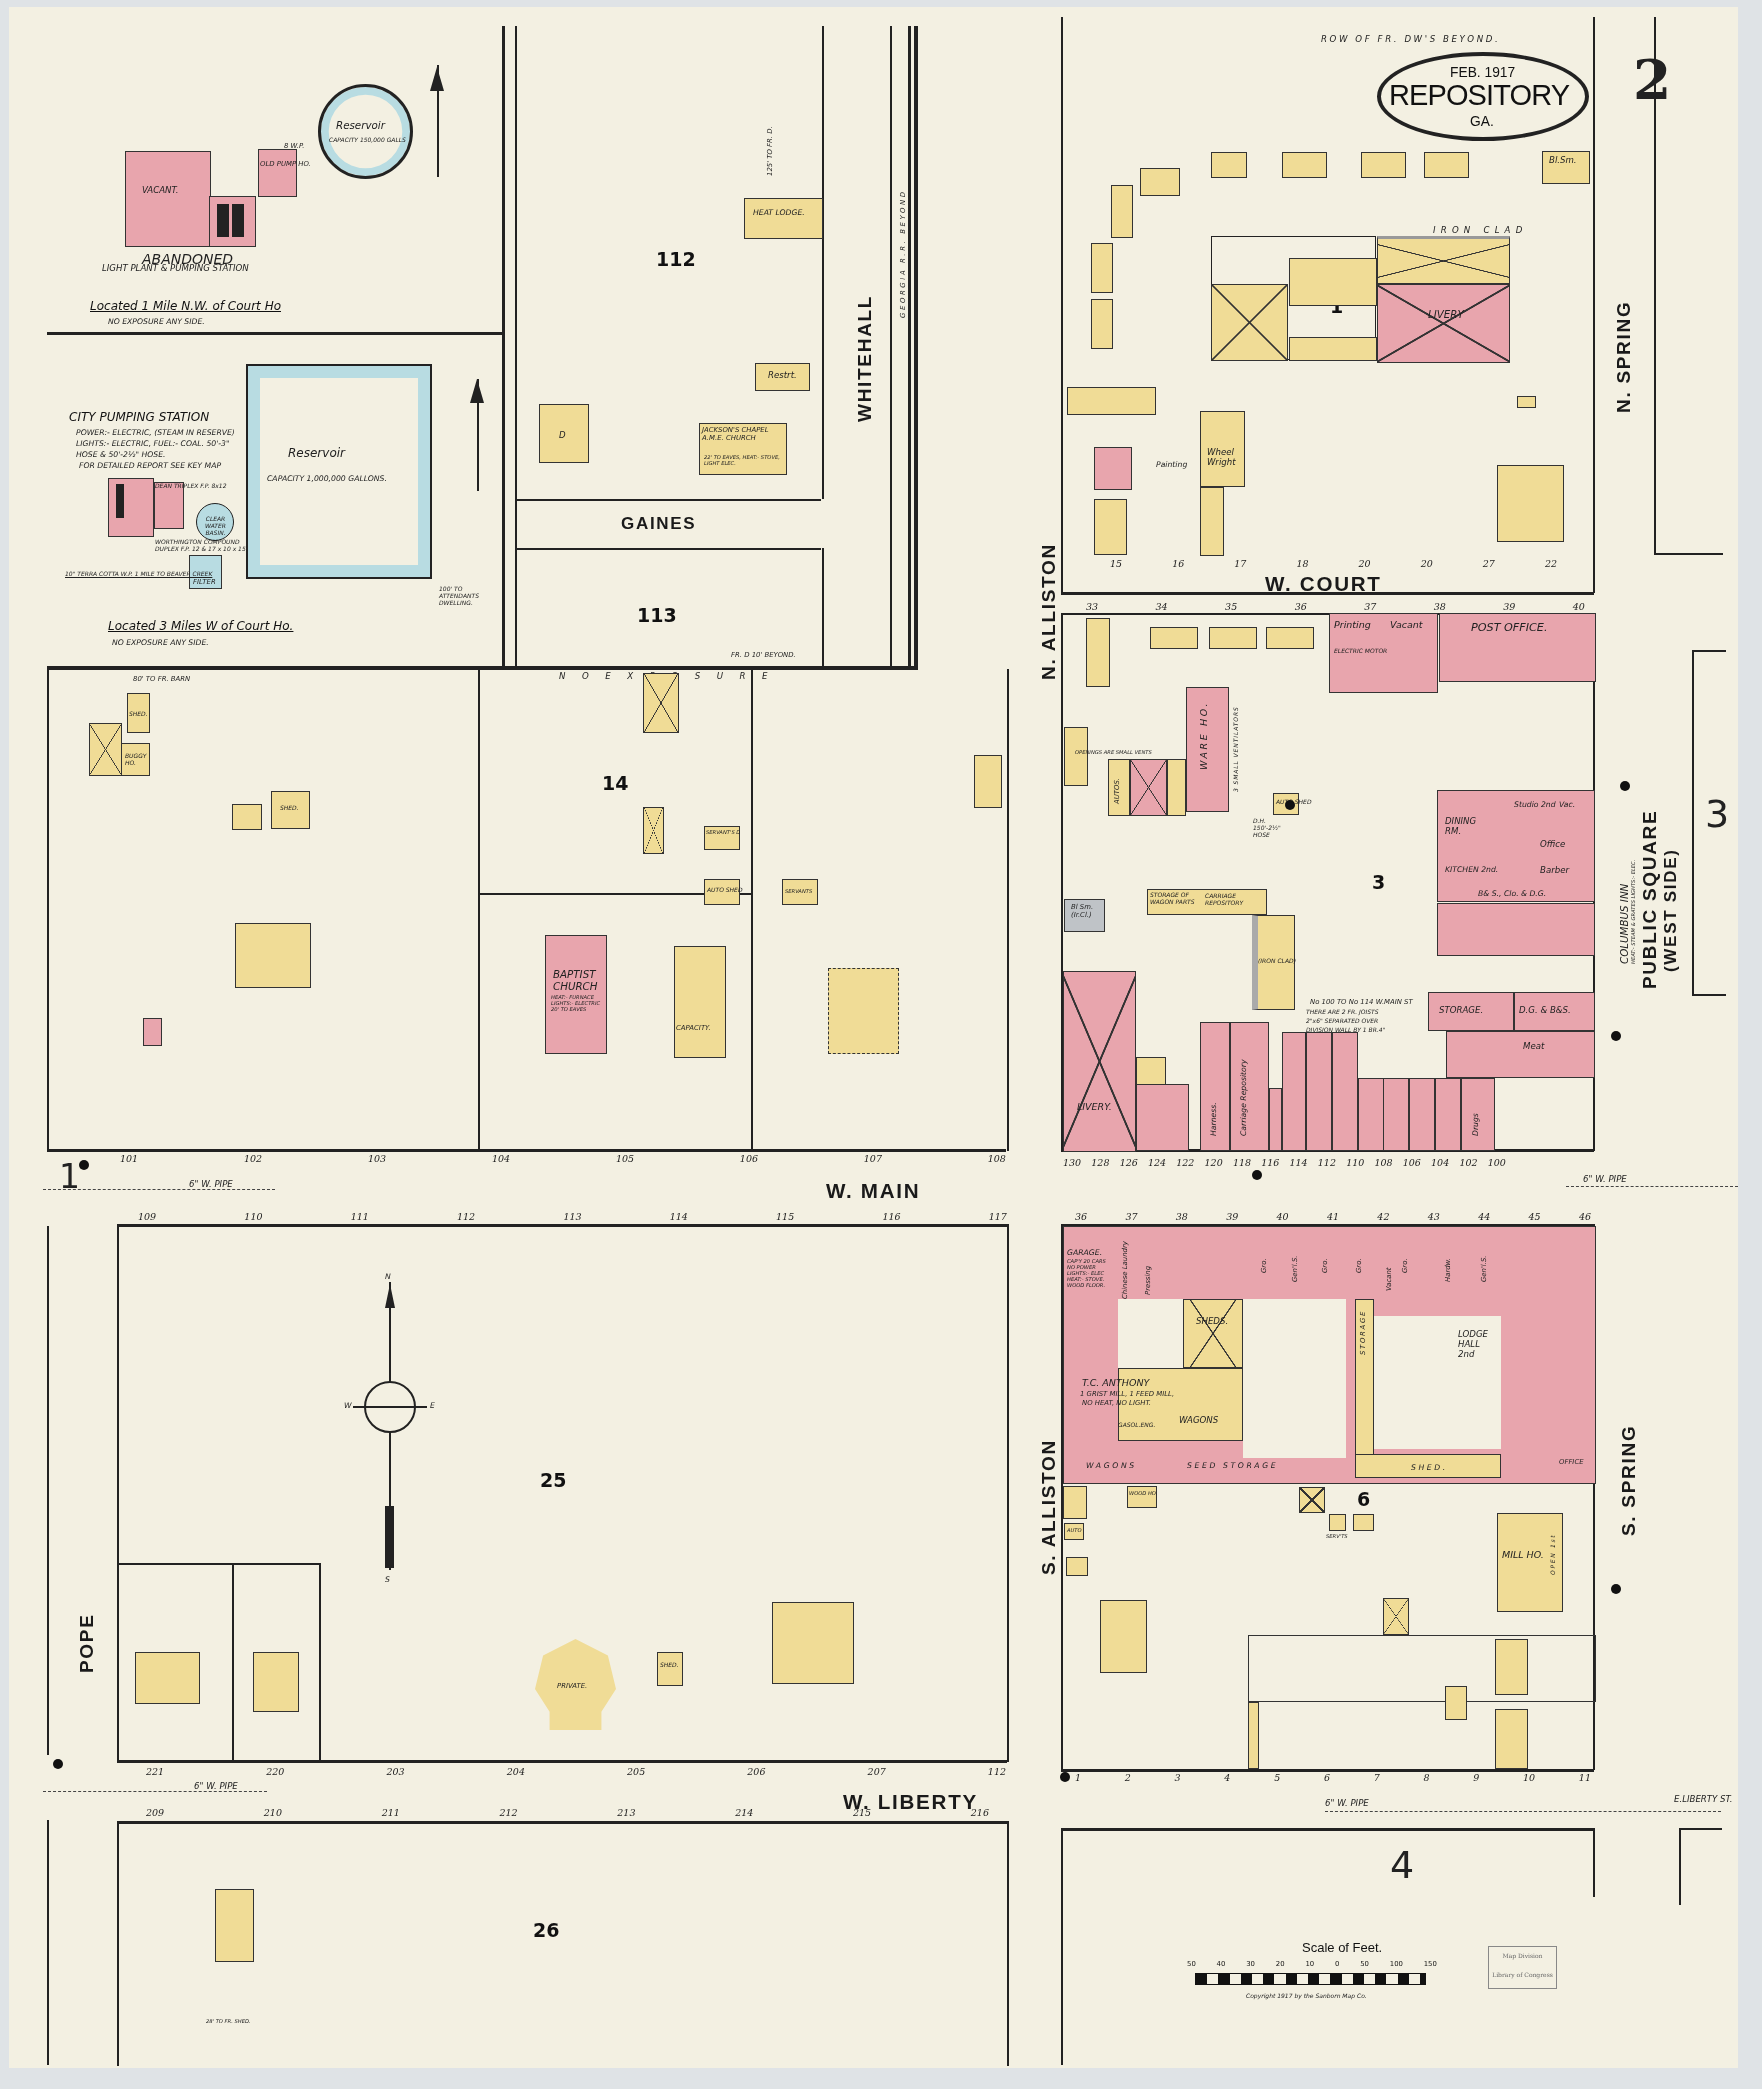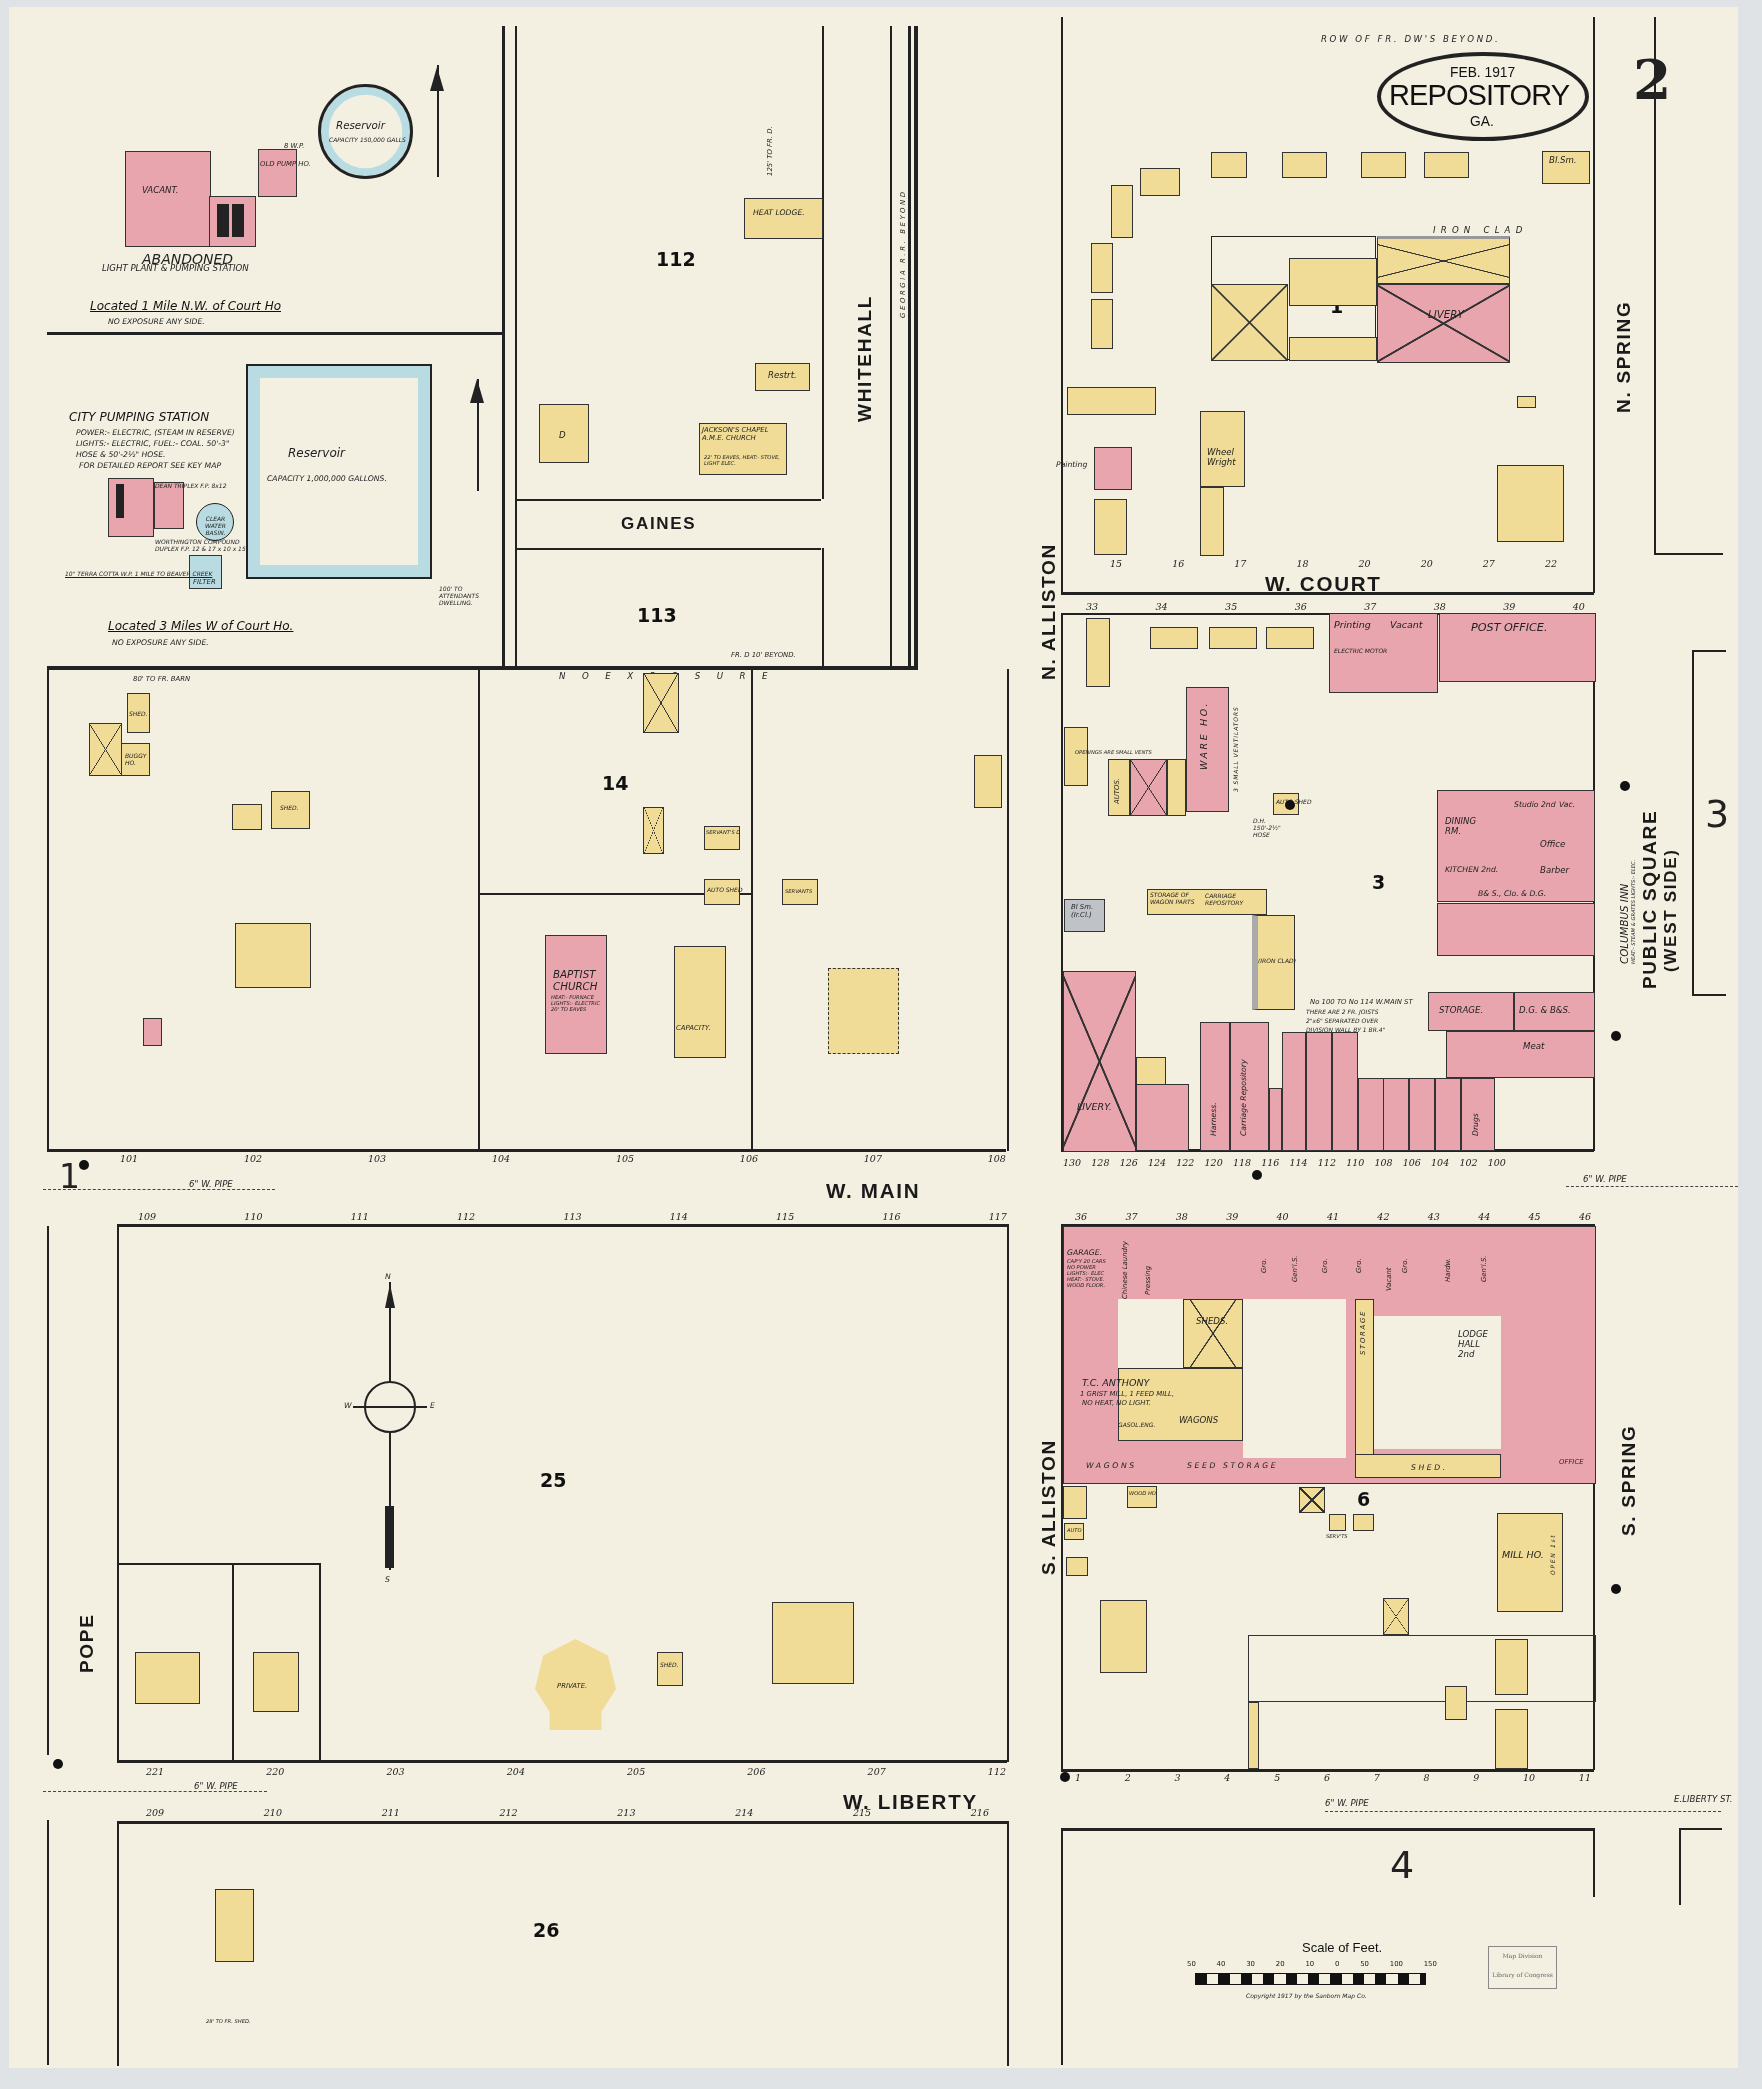--- a/index.html
+++ b/index.html
@@ -134,21 +134,21 @@
   <div class="bldg frame" style="left:1361px;top:152px;width:45px;height:26px;"></div>
   <div class="bldg frame" style="left:1424px;top:152px;width:45px;height:26px;"></div>
   <div class="bldg frame" style="left:1140px;top:168px;width:40px;height:27.5px;"></div>
   <div class="bldg frame" style="left:1542px;top:151px;width:48px;height:33px;"></div>
   <div class="lbl" style="left:1549px;top:155px;">Bl.Sm.</div>
   <div class="bldg frame" style="left:1111px;top:185px;width:21.5px;height:53px;"></div>
   <div class="bldg frame" style="left:1091px;top:243px;width:21.5px;height:50px;"></div>
   <div class="bldg frame" style="left:1091px;top:299px;width:21.5px;height:50px;"></div>
   <div class="bldg frame" style="left:1067px;top:387px;width:89px;height:28px;"></div>
   <div class="bldg brick" style="left:1094px;top:447px;width:38px;height:43px;"></div>
-  <div class="lbl" style="left:1056px;top:460px;font-size:7.7px;">Painting</div>
+  <div class="lbl" style="left:1156px;top:460px;font-size:7.7px;">Painting</div>
   <div class="bldg frame" style="left:1094px;top:499px;width:33px;height:56px;"></div>
   <div class="bldg frame" style="left:1200px;top:411px;width:45px;height:76px;"></div>
   <div class="lbl" style="left:1207px;top:447px;font-size:8.6px;white-space:normal;width:34px;">Wheel Wright</div>
   <div class="bldg frame" style="left:1200px;top:487px;width:24px;height:69px;"></div>
   <div class="bldg frame" style="left:1497px;top:465px;width:67px;height:77px;"></div>
   <div class="bldg frame" style="left:1517px;top:396px;width:19px;height:12px;"></div>
 
   <div class="line" style="left:1061px;top:613px;width:1.7px;height:538px;"></div>
   <div class="line" style="left:1061px;top:613px;width:533px;height:1.7px;"></div>
   <div class="line" style="left:1593px;top:613px;width:1.7px;height:538px;"></div>

